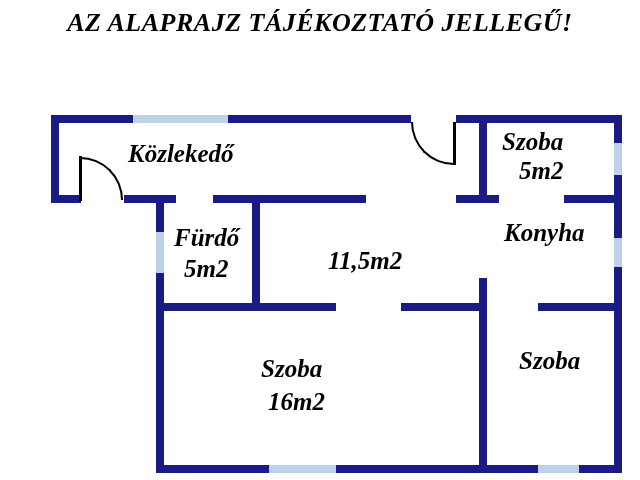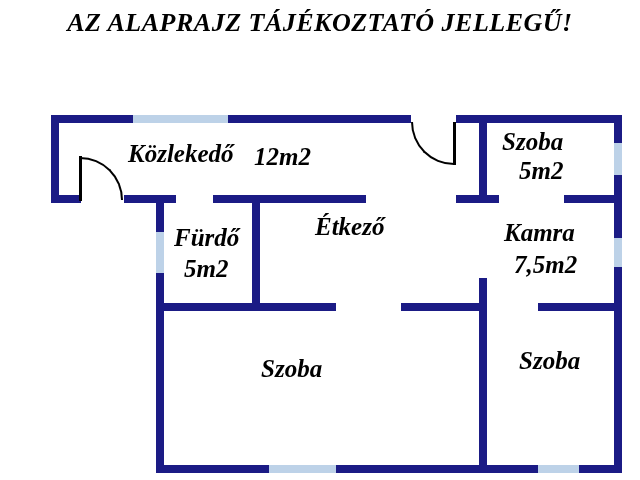--- a/index.html
+++ b/index.html
@@ -61,30 +61,29 @@
   <div class="wall" style="left:385px;top:303px;width:86px;height:8px"></div>
   <div class="wall" style="left:522px;top:303px;width:84px;height:8px"></div>
 
   <div class="leaf" style="left:63px;top:156px;height:45px"></div>
   <div class="arc arc-tr" style="left:64px;top:157px"></div>
 
   <div class="leaf" style="left:437px;top:122px;height:43px"></div>
   <div class="arc arc-bl" style="left:395px;top:122px"></div>
 
   <div class="lbl" style="left:112px;top:140px">Közlekedő</div>
-  <div class="lbl" style="left:238px;top:143px">12m2</div>
 
   <div class="lbl" style="left:486px;top:128px">Szoba</div>
   <div class="lbl" style="left:503px;top:157px">5m2</div>
 
   <div class="lbl" style="left:158px;top:224px">Fürdő</div>
   <div class="lbl" style="left:168px;top:255px">5m2</div>
 
-  <div class="lbl" style="left:299px;top:213px">Étkező</div>
+  <div class="lbl" style="left:312px;top:247px">11,5m2</div>
 
-  <div class="lbl" style="left:488px;top:219px">Kamra</div>
-  <div class="lbl" style="left:498px;top:251px">7,5m2</div>
+  <div class="lbl" style="left:488px;top:219px">Konyha</div>
 
   <div class="lbl" style="left:245px;top:355px">Szoba</div>
+  <div class="lbl" style="left:252px;top:388px">16m2</div>
 
   <div class="lbl" style="left:503px;top:347px">Szoba</div>
 
 </div>
 
 </body></html>

